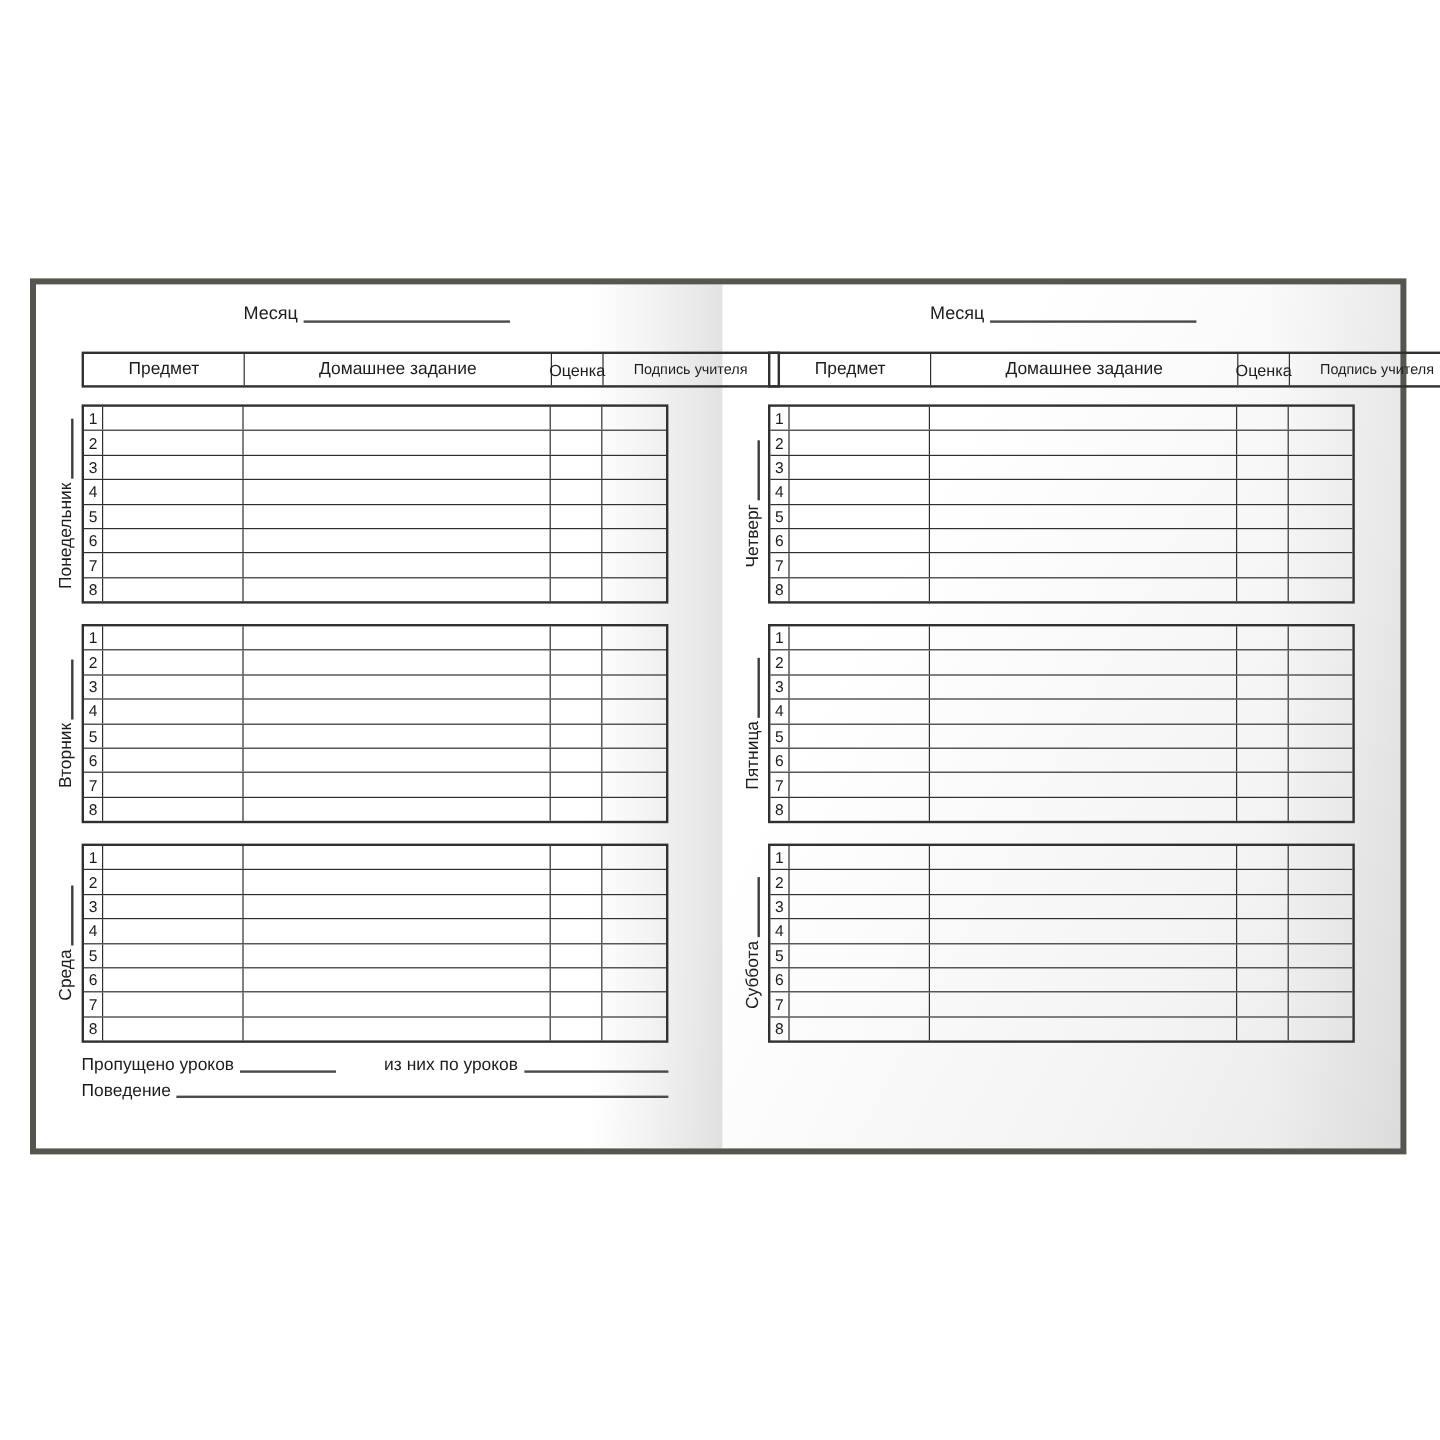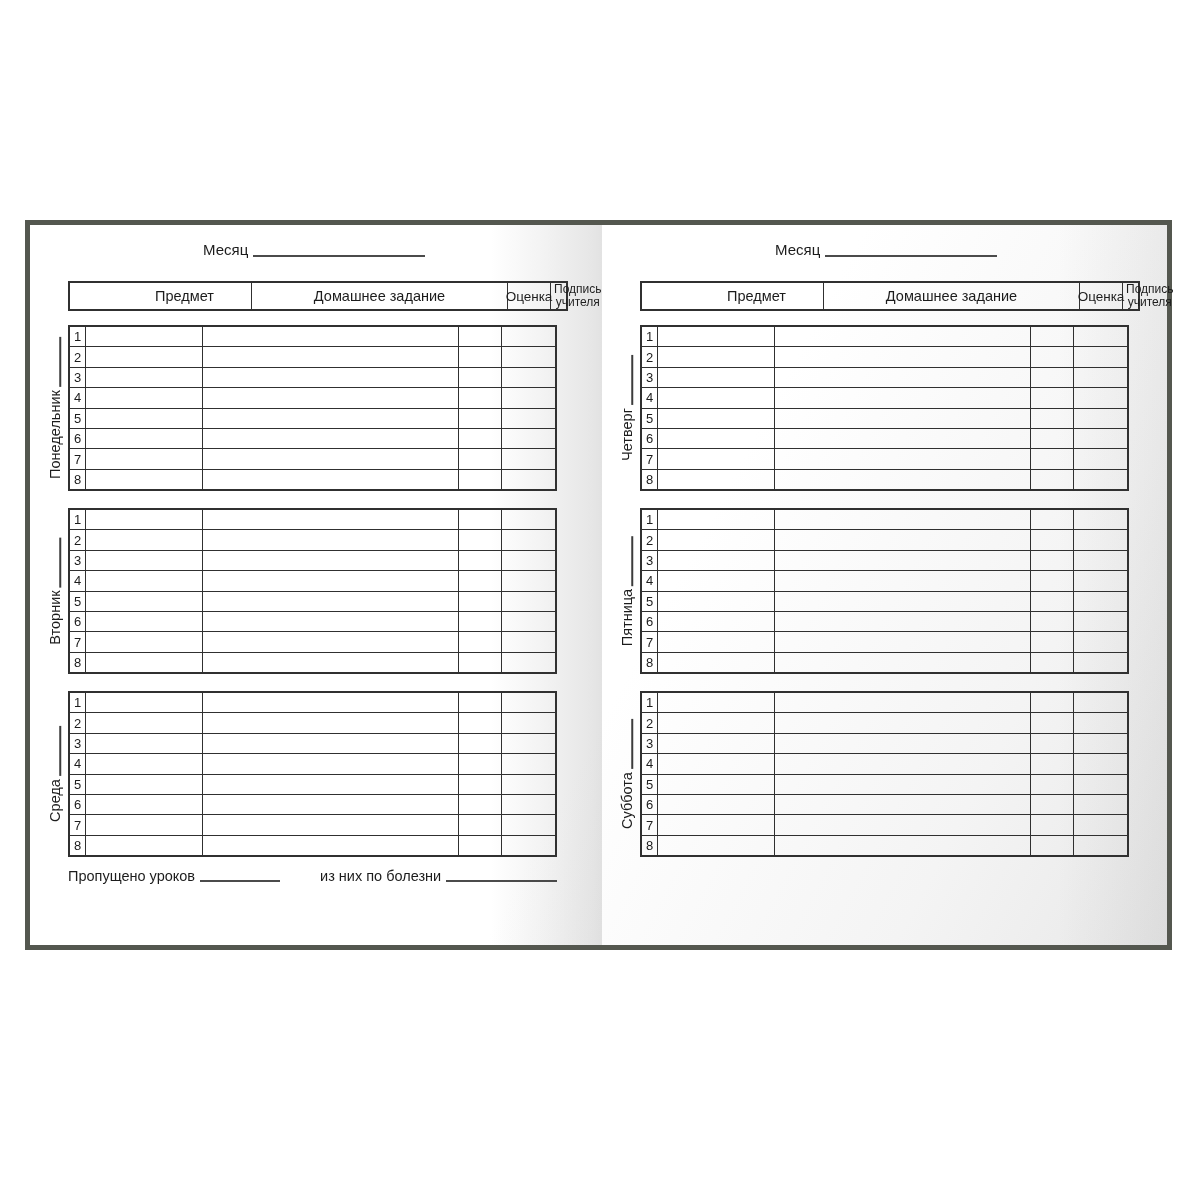--- a/index.html
+++ b/index.html
@@ -2,21 +2,21 @@
 <html><head>
 <meta charset="utf-8">
 <style>
   html, body { margin: 0; padding: 0; background: #ffffff; }
   .canvas {
     position: relative; width: 1200px; height: 1200px; background: #ffffff;
     font-family: "Liberation Sans", "DejaVu Sans", sans-serif;
     color: #1c1c1c; overflow: hidden;
   }
   .cover-frame {
-    position: absolute; left: 25px; top: 220px; width: 1147px; height: 730px;
+    position: absolute; left: 25px; top: 232px; width: 1147px; height: 730px;
     box-sizing: border-box; border: 5px solid #54574f;
     background: linear-gradient(118deg, #ffffff 55%, #f4f4f4 82%, #e8e8e8 100%);
   }
   .fold-shadow {
     position: absolute; left: 460px; top: 0; bottom: 0; width: 112px; z-index: 5;
     background: linear-gradient(to right, rgba(60,60,60,0) 0%, rgba(60,60,60,0.06) 45%, rgba(60,60,60,0.13) 92%, rgba(60,60,60,0.15) 100%);
     pointer-events: none;
   }
   .edge-shade {
     position: absolute; right: 0; top: 0; bottom: 0; width: 110px; z-index: 5;
@@ -33,23 +33,23 @@
   
   .month-row {
     position: absolute; top: 14px; left: 135px; width: 222px; height: 19px;
     display: flex; align-items: flex-end;
   }
   .month-label { font-size: 15px; margin-right: 5px; line-height: 1; padding-bottom: 1px; }
   .month-fill { flex: 1; border-bottom: 2px solid #4b4b4b; margin-bottom: 1px; }
 
   
   .header-table {
-    position: absolute; top: 56px; left: 0; width: 500px; height: 30px;
+    position: absolute; top: 56px; left: 0; width: 582px; height: 30px;
     box-sizing: border-box; border: 2px solid #303030;
-    display: grid; grid-template-columns: 134px 256px 43px 1fr; padding-left: 48px;
+    display: grid; grid-template-columns: 134px 256px 43px 1fr;
   }
   .hcell {
     border-right: 1px solid #303030;
     display: flex; align-items: center; justify-content: center; text-align: center;
   }
   .hcell:last-child { border-right: none; }
   .hcell.h-subject, .hcell.h-homework { font-size: 14.5px; }
   .hcell.h-grade { font-size: 13.5px; }
   .hcell.h-signature { font-size: 12px; line-height: 1.08; padding: 0 3px; }
 
@@ -310,21 +310,25 @@
                 <div class="cell c-grade"></div>
                 <div class="cell c-signature"></div>
               </div>
             </div>
         </div>
 
         <div class="page-footer">
           <div class="footer-line">
             <span class="f-label">Пропущено уроков</span>
             <span class="fill w80"></span>
-            <span class="f-label">из них по болезни</span>
+            <span class="f-label">из них по уроков</span>
+            <span class="fill grow"></span>
+          </div>
+          <div class="footer-line">
+            <span class="f-label">Поведение</span>
             <span class="fill grow"></span>
           </div>
         </div>
 
       </div>
     </section>
 
     <section class="page page-right">
       <div class="page-inner">
 

